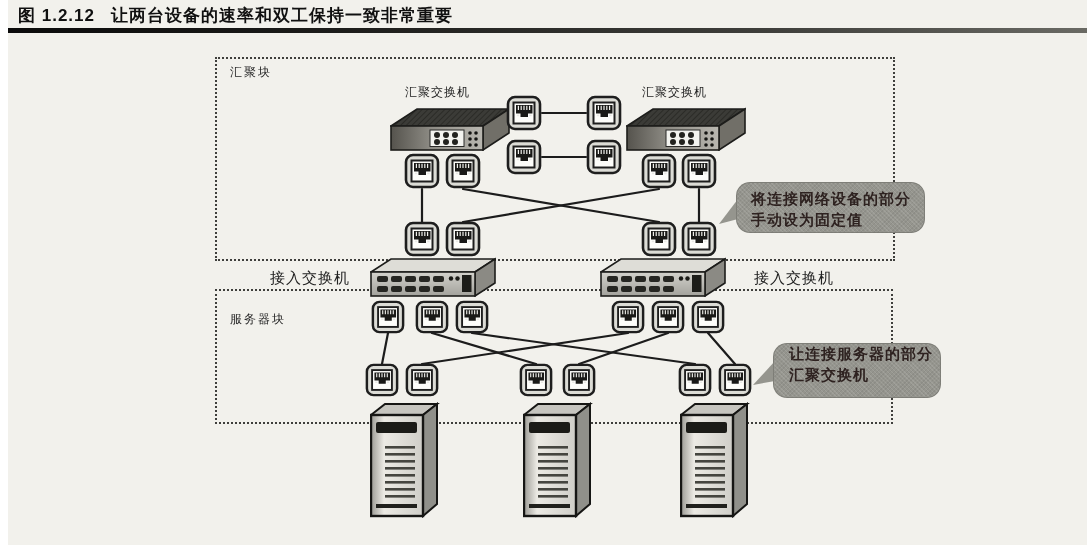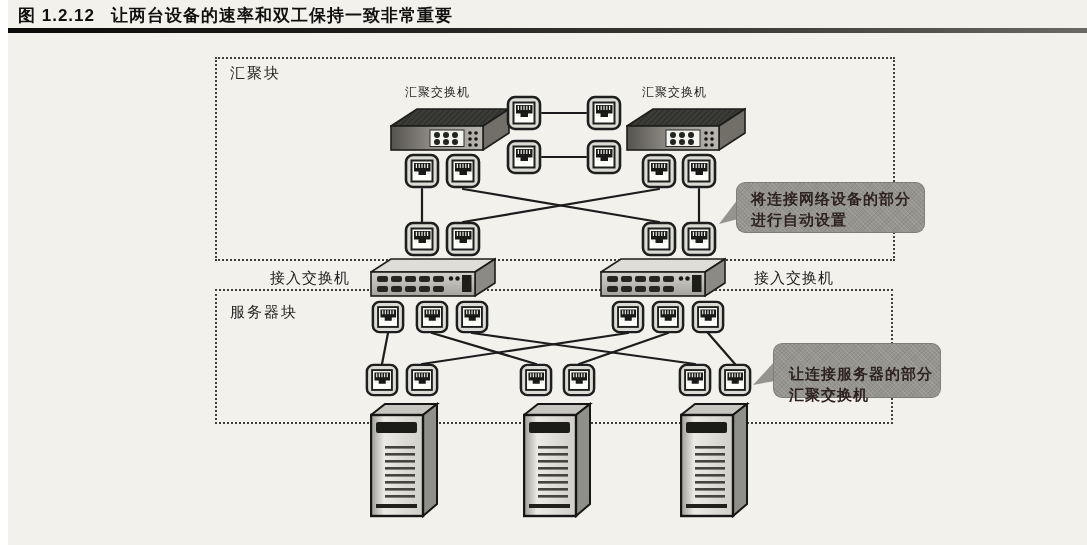--- a/index.html
+++ b/index.html
@@ -18,48 +18,48 @@
   .title-rule{
     position:absolute;left:0;top:28px;width:1087px;height:5px;
     background:linear-gradient(90deg,#0b0b0b 0%,#1c1c1a 30%,#3f3f3b 70%,#6b6b65 100%);
   }
   .block-box{
     position:absolute;border:2px dotted #3f3f3c;z-index:1;background:transparent;
   }
   .box-agg{left:207px;top:57px;width:676px;height:200px;}
   .box-srv{left:207px;top:289px;width:674px;height:131px;}
   .block-label{
-    position:absolute;font-size:15px;color:#262626;z-index:4;white-space:nowrap;letter-spacing:2px;
+    position:absolute;font-size:12px;color:#262626;z-index:4;white-space:nowrap;letter-spacing:2px;
   }
   .lbl-agg-block{left:222px;top:64px;}
-  .lbl-srv-block{left:222px;top:303px;text-align:right;}
+  .lbl-srv-block{left:222px;top:311px;text-align:right;}
   .dev-label{
     position:absolute;font-size:12px;color:#222;z-index:4;white-space:nowrap;letter-spacing:1px;
   }
   .lbl-aggsw-l{left:397px;top:84px;}
   .lbl-aggsw-r{left:634px;top:84px;}
   .lbl-accsw-l{left:262px;top:269px;font-size:15px;}
   .lbl-accsw-r{left:746px;top:269px;font-size:15px;}
   .layer{position:absolute;left:0;top:0;width:1087px;height:545px;}
   #wires{z-index:2;pointer-events:none;}
   #tails{z-index:5;pointer-events:none;}
   .dev{position:absolute;z-index:3;}
   .port{position:absolute;z-index:3;}
   .callout{
-    position:absolute;z-index:6;border-radius:9px;
+    position:absolute;z-index:6;border-radius:14px;
     background:#95958e;
     background-image:
       repeating-linear-gradient(45deg,rgba(255,255,255,.10) 0 1px,transparent 1px 3px),
       repeating-linear-gradient(-45deg,rgba(0,0,0,.06) 0 1px,transparent 1px 3px);
     box-shadow:inset 0 0 0 1px rgba(120,120,114,.8);
     color:#2e2220;font-size:15px;font-weight:600;line-height:21px;
     letter-spacing:1px;white-space:nowrap;
   }
   .callout-manual{left:728px;top:182px;width:189px;height:51px;padding:6px 0 0 15px;box-sizing:border-box;}
-  .callout-auto{left:765px;top:343px;width:168px;height:55px;padding:20px 0 0 16px;box-sizing:border-box;}
+  .callout-auto{left:765px;top:343px;width:168px;height:55px;padding:0 0 0 16px;box-sizing:border-box;}
   .hidden-defs{position:absolute;width:0;height:0;overflow:hidden;}
 </style>
 </head>
 <body>
 
 <div class="page">
 
   <div class="fig-title">
     <span class="figno">图 1.2.12</span><span>让两台设备的速率和双工保持一致非常重要</span>
   </div>
@@ -289,20 +289,20 @@
   <span class="dev-label lbl-accsw-l">接入交换机</span>
   <span class="dev-label lbl-accsw-r">接入交换机</span>
 
   <svg id="tails" class="layer" viewBox="0 0 1087 545">
     <polygon points="730,199 730,219 711,224" fill="#95958e"></polygon>
     <polygon points="767,361 767,381 745,385" fill="#95958e"></polygon>
   </svg>
 
   <div class="callout callout-manual">
     <div>将连接网络设备的部分</div>
-    <div>进行自动设置</div>
+    <div>手动设为固定值</div>
   </div>
   <div class="callout callout-auto">
     <div>让连接服务器的部分</div>
     <div>汇聚交换机</div>
   </div>
 
 </div>
 
 </body></html>

